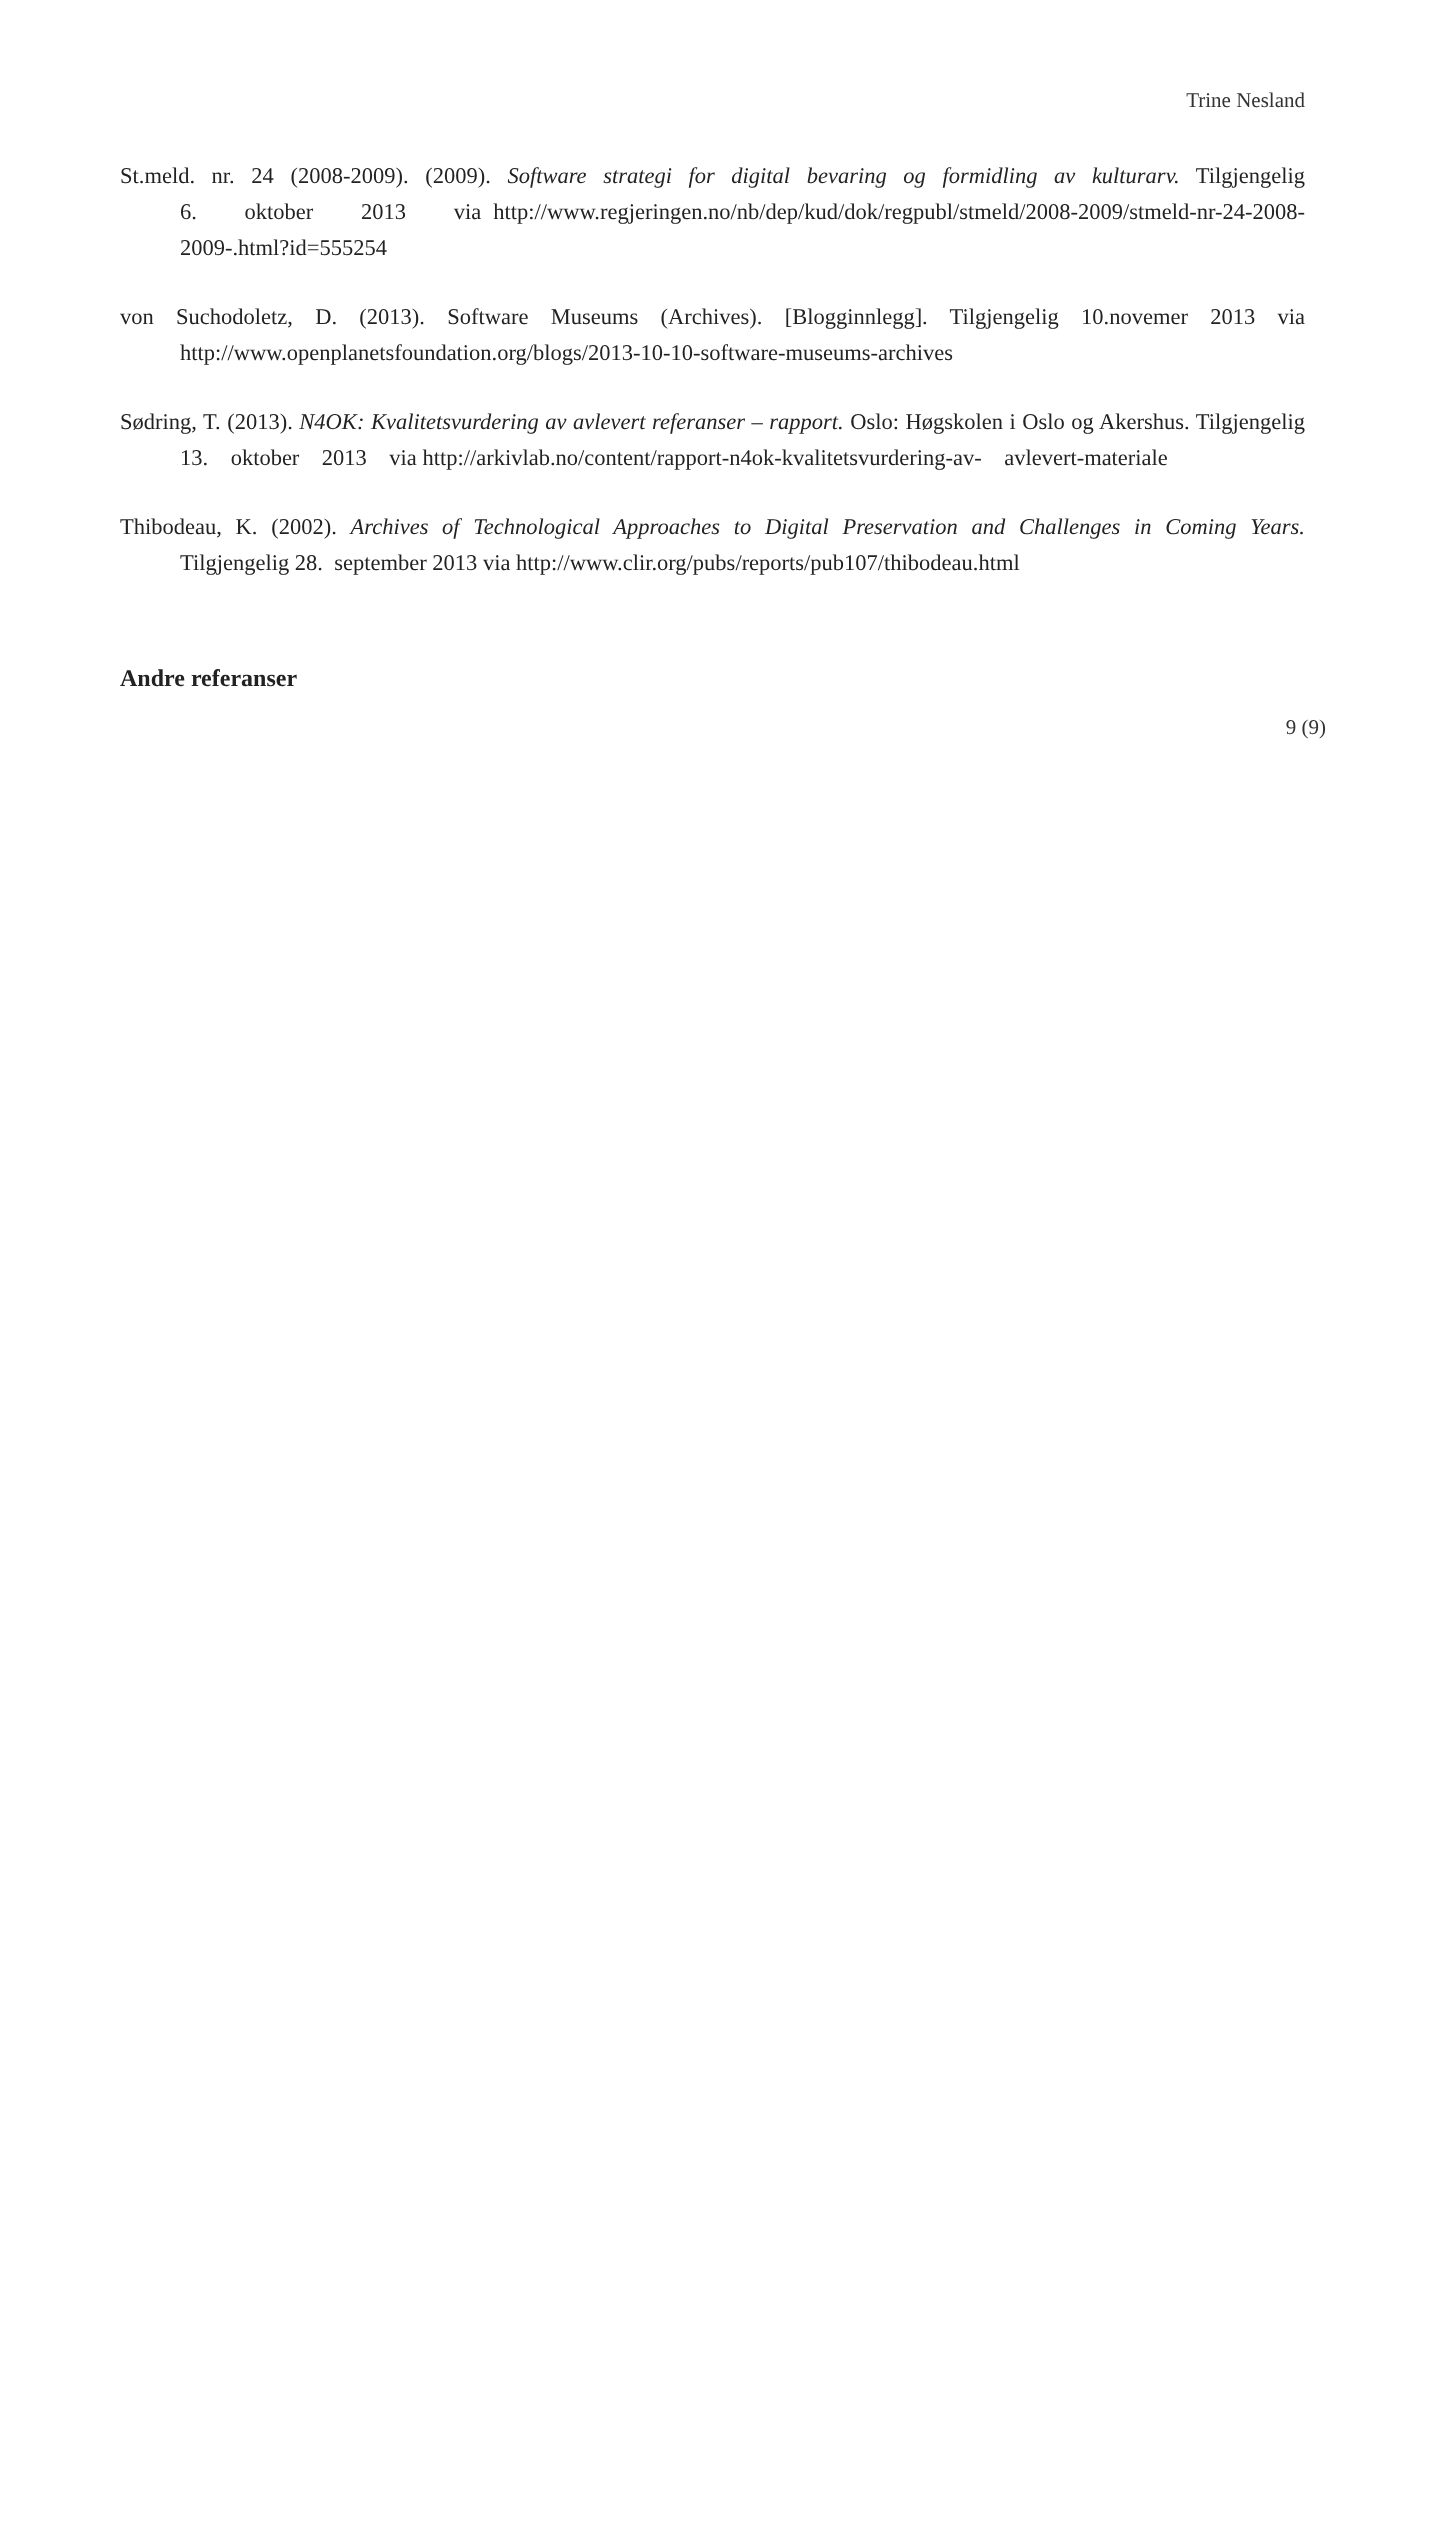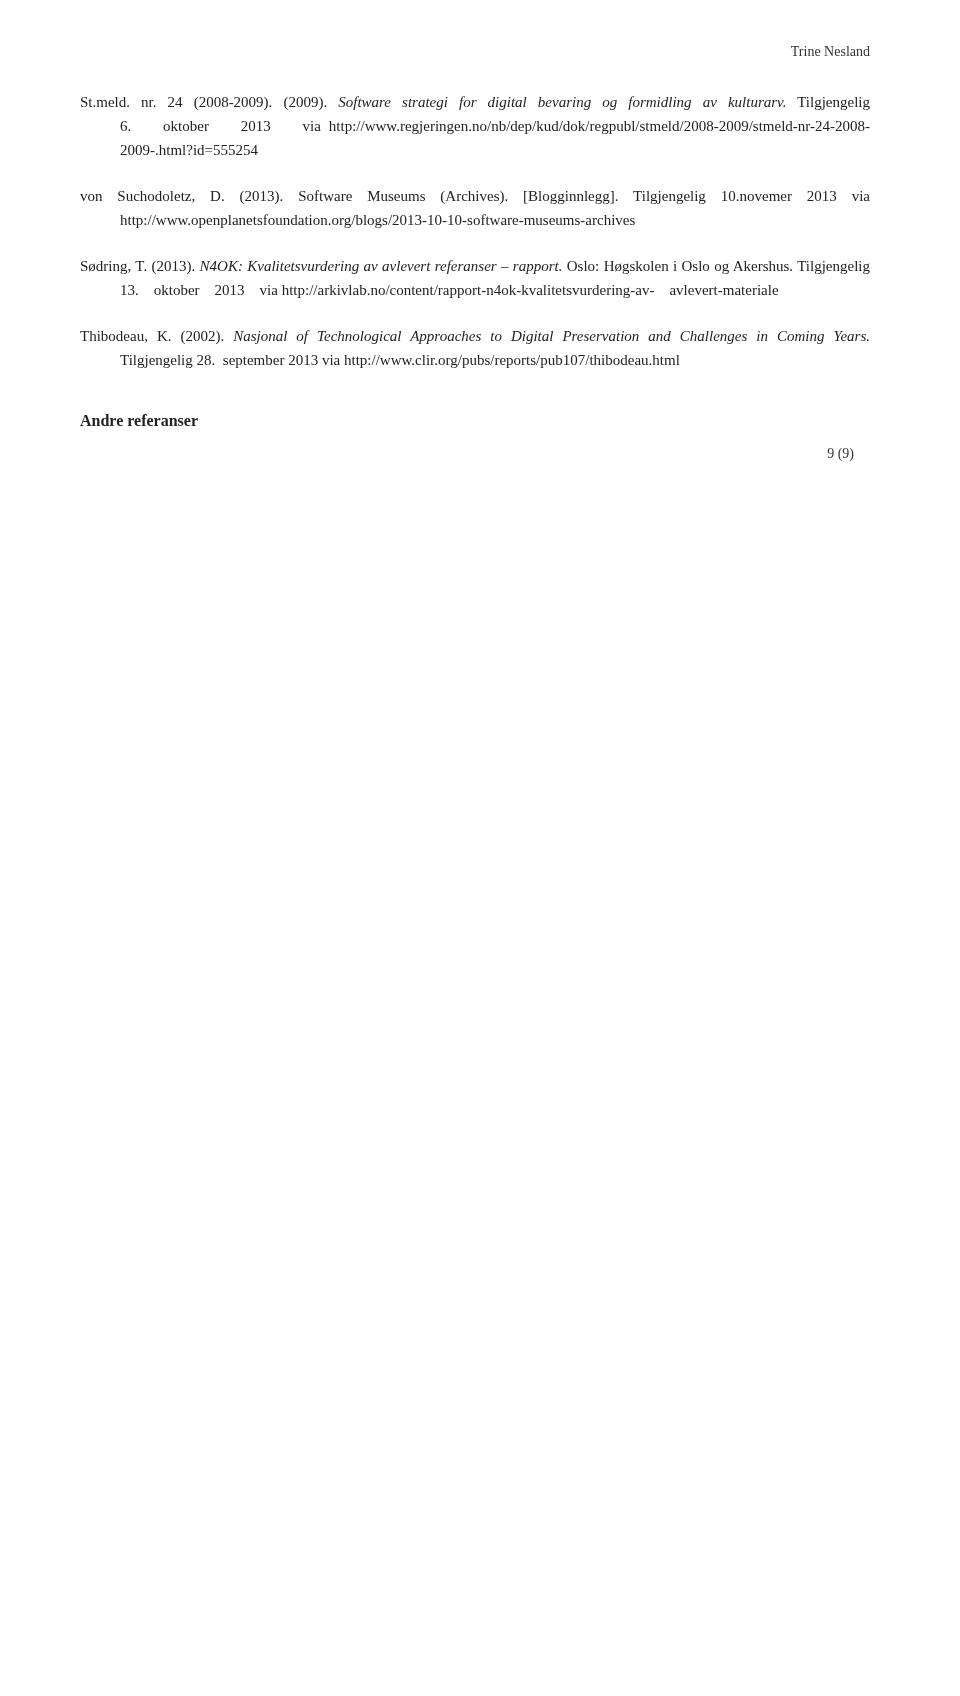--- a/index.html
+++ b/index.html
@@ -12,21 +12,21 @@
       background: #ffffff;
       font-family: "Times New Roman", Times, serif;
       font-size: 15px;
       color: #222222;
       width: 960px;
       min-height: 1696px;
       position: relative;
     }
 
     .page-container {
-      padding: 44px 90px 60px 80px;
+      padding: 60px 90px 60px 80px;
       position: relative;
     }
 
     .page-header {
       text-align: right;
       font-size: 14px;
       color: #333;
       margin-bottom: 30px;
       font-family: "Times New Roman", Times, serif;
     }
@@ -43,28 +43,28 @@
       text-align: justify;
     }
 
     .italic {
       font-style: italic;
     }
 
     .section-heading {
       font-size: 16px;
       font-weight: bold;
-      margin-top: 40px;
+      margin-top: 56px;
       margin-bottom: 12px;
     }
 
     .page-footer {
       position: absolute;
       bottom: 40px;
-      right: 106px;
+      right: 76px;
       font-size: 14px;
       color: #333;
     }
   </style>
 </head>
 <body>
 
 <div class="page-container">
 
   <div class="page-header">
@@ -85,21 +85,21 @@
   </div>
 
   <div class="reference-block">
     <p>
       Sødring, T. (2013). <span class="italic">N4OK: Kvalitetsvurdering av avlevert referanser – rapport.</span> Oslo: Høgskolen i Oslo og Akershus. Tilgjengelig 13.&nbsp;&nbsp;&nbsp;&nbsp;oktober&nbsp;&nbsp;&nbsp;&nbsp;2013&nbsp;&nbsp;&nbsp;&nbsp;via http://arkivlab.no/content/rapport-n4ok-kvalitetsvurdering-av-&nbsp;&nbsp;&nbsp; avlevert-materiale
     </p>
   </div>
 
   <div class="reference-block">
     <p>
-      Thibodeau, K. (2002). <span class="italic">Nasjonal of Technological Approaches to Digital Preservation and Challenges in Coming Years.</span> Tilgjengelig 28.&nbsp;&nbsp;september 2013 via http://www.clir.org/pubs/reports/pub107/thibodeau.html
+      Thibodeau, K. (2002). <span class="italic">Archives of Technological Approaches to Digital Preservation and Challenges in Coming Years.</span> Tilgjengelig 28.&nbsp;&nbsp;september 2013 via http://www.clir.org/pubs/reports/pub107/thibodeau.html
     </p>
   </div>
 
 
   <div class="section-heading">Andre referanser</div>
 
 
   <div class="page-footer">
     <span>9 (9)</span>
   </div>

